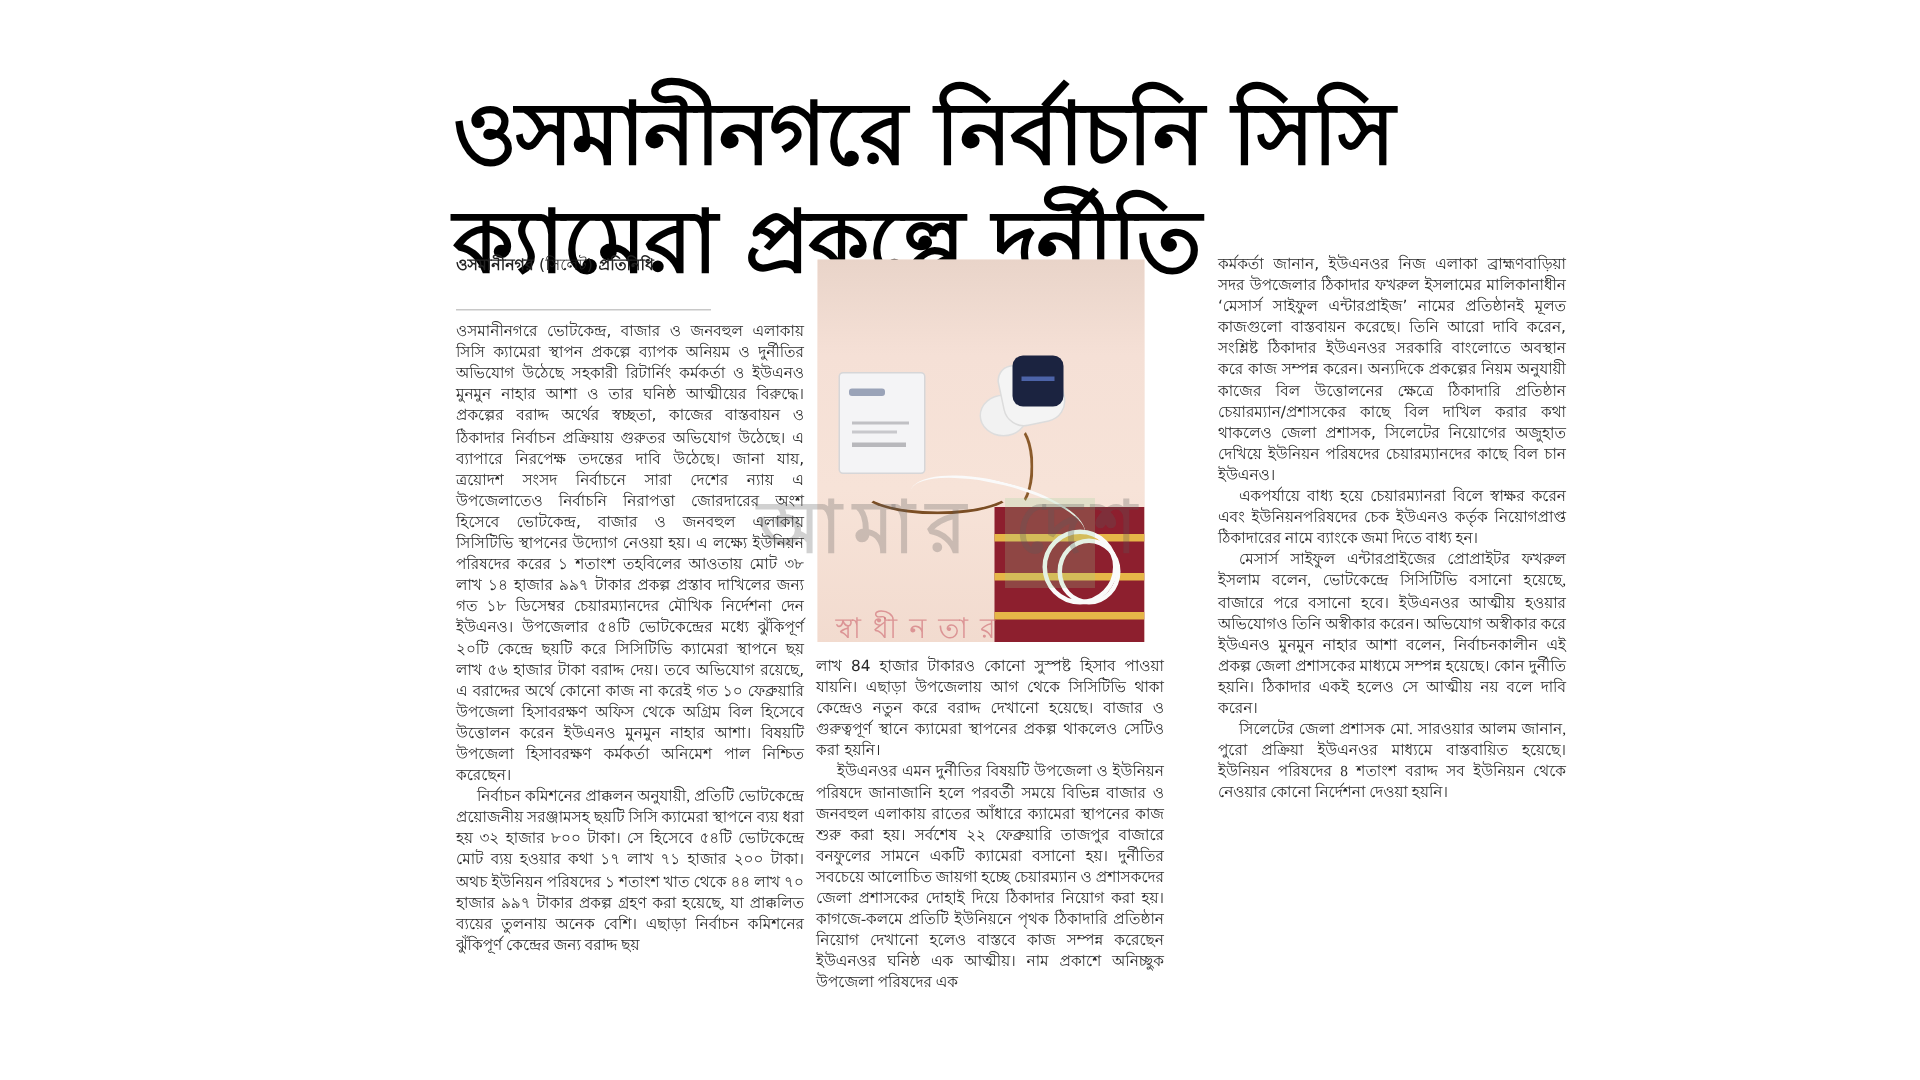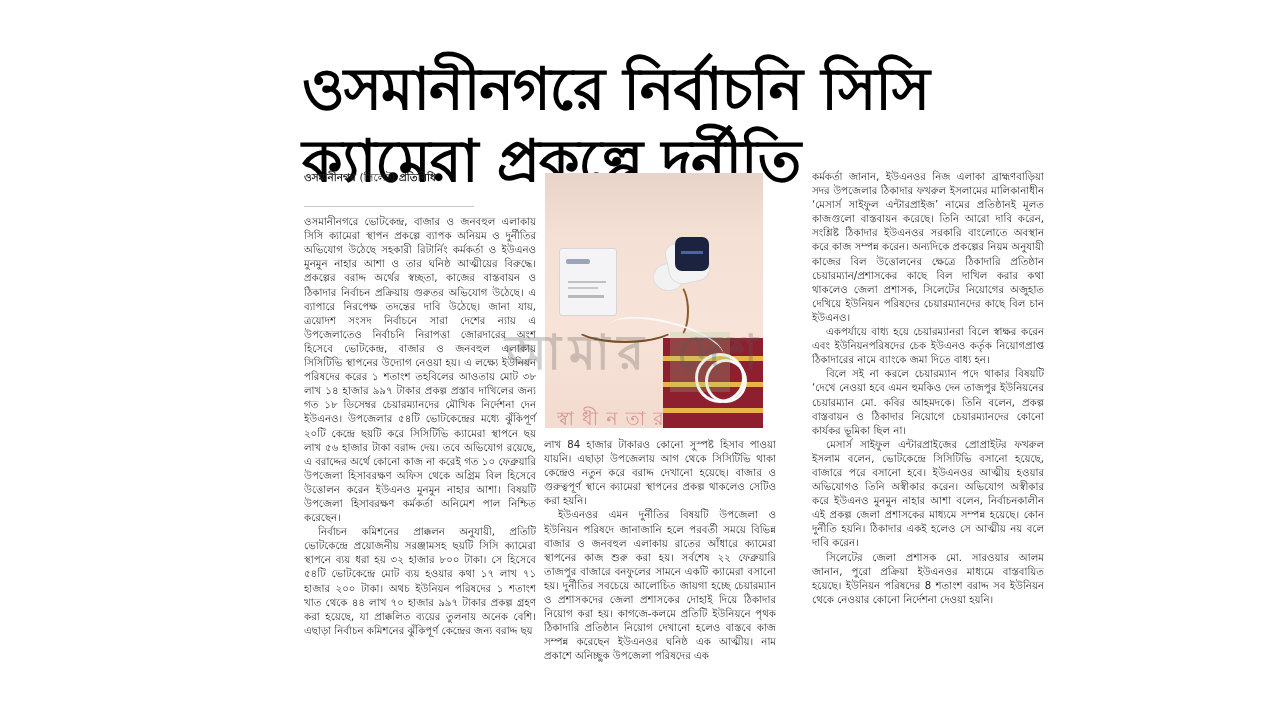--- a/index.html
+++ b/index.html
@@ -1,21 +1,21 @@
 <!DOCTYPE html>
 <html><head>
 <meta charset="utf-8">
 <style>
   html, body { margin:0; padding:0; background:#ffffff; }
   body { width:1280px; height:720px; overflow:hidden; position:relative; font-family:"DejaVu Sans", sans-serif; color:#1a1a1a; }
   .page { position:absolute; left:300px; top:0; width:720px; height:720px; }
   .headline { position:absolute; left:2px; top:14px; width:700px; font-family:"DejaVu Sans", sans-serif; font-weight:bold; font-size:58px; line-height:72px; color:#000; letter-spacing:-1px; }
   .col { position:absolute; top:170px; font-size:10.2px; line-height:14.1px; text-align:justify; color:#2a2a2a; }
   .col p { margin:0; }
-  .col p.indent { text-indent:14px; }
+  .col p.indent { text-indent:14px;font-family:Liberation Serif, serif; }
   .col1 { left:4px; width:232px; }
   .col2 { left:244px; width:232px; top:438px; }
   .col3 { left:484px; width:232px;margin-left:28px; }
   .byline { font-size:10.5px; font-weight:bold; color:#222; padding-bottom:22px; margin-bottom:8px; border-bottom:1px solid #c8c8c8; width:170px; }
   .byline .paren { font-weight:normal; }
   .photo { position:absolute; left:245px; top:173px; width:218px; height:255px; overflow:hidden; background:#f3ddd2; }
   .wall { position:absolute; left:0; top:0; width:100%; height:100%; background:linear-gradient(180deg,#e9d4c9 0%,#f5e0d6 25%,#f7e3d8 60%,#f2dbcf 100%); }
   .psu { position:absolute; left:14px; top:75px; width:56px; height:66px; background:#f4f4f6; border:1px solid #d6d6d8; border-radius:3px; }
   .psu .logo { position:absolute; left:6px; top:10px; width:24px; height:5px; background:#9aa3b8; border-radius:2px; }
   .psu .l1 { position:absolute; left:8px; top:32px; width:38px; height:2px; background:#c0c0c4; }
@@ -83,21 +83,20 @@
   </div>
 
   <div class="col col2">
     <p>লাখ 84 হাজার টাকারও কোনো সুস্পষ্ট হিসাব পাওয়া যায়নি। এছাড়া উপজেলায় আগ থেকে সিসিটিভি থাকা কেন্দ্রেও নতুন করে বরাদ্দ দেখানো হয়েছে। বাজার ও গুরুত্বপূর্ণ স্থানে ক্যামেরা স্থাপনের প্রকল্প থাকলেও সেটিও করা হয়নি।</p>
     <p class="indent">ইউএনওর এমন দুর্নীতির বিষয়টি উপজেলা ও ইউনিয়ন পরিষদে জানাজানি হলে পরবর্তী সময়ে বিভিন্ন বাজার ও জনবহুল এলাকায় রাতের আঁধারে ক্যামেরা স্থাপনের কাজ শুরু করা হয়। সর্বশেষ ২২ ফেব্রুয়ারি তাজপুর বাজারে বনফুলের সামনে একটি ক্যামেরা বসানো হয়। দুর্নীতির সবচেয়ে আলোচিত জায়গা হচ্ছে চেয়ারম্যান ও প্রশাসকদের জেলা প্রশাসকের দোহাই দিয়ে ঠিকাদার নিয়োগ করা হয়। কাগজে-কলমে প্রতিটি ইউনিয়নে পৃথক ঠিকাদারি প্রতিষ্ঠান নিয়োগ দেখানো হলেও বাস্তবে কাজ সম্পন্ন করেছেন ইউএনওর ঘনিষ্ঠ এক আত্মীয়। নাম প্রকাশে অনিচ্ছুক উপজেলা পরিষদের এক</p>
   </div>
 
   <div class="col col3">
     <p>কর্মকর্তা জানান, ইউএনওর নিজ এলাকা ব্রাহ্মণবাড়িয়া সদর উপজেলার ঠিকাদার ফখরুল ইসলামের মালিকানাধীন ‘মেসার্স সাইফুল এন্টারপ্রাইজ’ নামের প্রতিষ্ঠানই মূলত কাজগুলো বাস্তবায়ন করেছে। তিনি আরো দাবি করেন, সংশ্লিষ্ট ঠিকাদার ইউএনওর সরকারি বাংলোতে অবস্থান করে কাজ সম্পন্ন করেন। অন্যদিকে প্রকল্পের নিয়ম অনুযায়ী কাজের বিল উত্তোলনের ক্ষেত্রে ঠিকাদারি প্রতিষ্ঠান চেয়ারম্যান/প্রশাসকের কাছে বিল দাখিল করার কথা থাকলেও জেলা প্রশাসক, সিলেটের নিয়োগের অজুহাত দেখিয়ে ইউনিয়ন পরিষদের চেয়ারম্যানদের কাছে বিল চান ইউএনও।</p>
     <p class="indent">একপর্যায়ে বাধ্য হয়ে চেয়ারম্যানরা বিলে স্বাক্ষর করেন এবং ইউনিয়নপরিষদের চেক ইউএনও কর্তৃক নিয়োগপ্রাপ্ত ঠিকাদারের নামে ব্যাংকে জমা দিতে বাধ্য হন।</p>
-    <p class="indent">বিলে সই না করলে চেয়ারম্যান পদে থাকার বিষয়টি ‘দেখে নেওয়া হবে এমন হুমকিও দেন তাজপুর ইউনিয়নের চেয়ারম্যান মো. কবির আহমদকে। তিনি বলেন, প্রকল্প বাস্তবায়ন ও ঠিকাদার নিয়োগে চেয়ারম্যানদের কোনো কার্যকর ভূমিকা ছিল না।</p>
     <p class="indent">মেসার্স সাইফুল এন্টারপ্রাইজের প্রোপ্রাইটর ফখরুল ইসলাম বলেন, ভোটকেন্দ্রে সিসিটিভি বসানো হয়েছে, বাজারে পরে বসানো হবে। ইউএনওর আত্মীয় হওয়ার অভিযোগও তিনি অস্বীকার করেন। অভিযোগ অস্বীকার করে ইউএনও মুনমুন নাহার আশা বলেন, নির্বাচনকালীন এই প্রকল্প জেলা প্রশাসকের মাধ্যমে সম্পন্ন হয়েছে। কোন দুর্নীতি হয়নি। ঠিকাদার একই হলেও সে আত্মীয় নয় বলে দাবি করেন।</p>
     <p class="indent">সিলেটের জেলা প্রশাসক মো. সারওয়ার আলম জানান, পুরো প্রক্রিয়া ইউএনওর মাধ্যমে বাস্তবায়িত হয়েছে। ইউনিয়ন পরিষদের 8 শতাংশ বরাদ্দ সব ইউনিয়ন থেকে নেওয়ার কোনো নির্দেশনা দেওয়া হয়নি।</p>
   </div>
 
   <div class="watermark">
     <div class="wm-box"></div>
     <div class="wm-main">আমার দেশ</div>
     <div class="wm-sub">স্বাধীনতার</div>
   </div>
 

